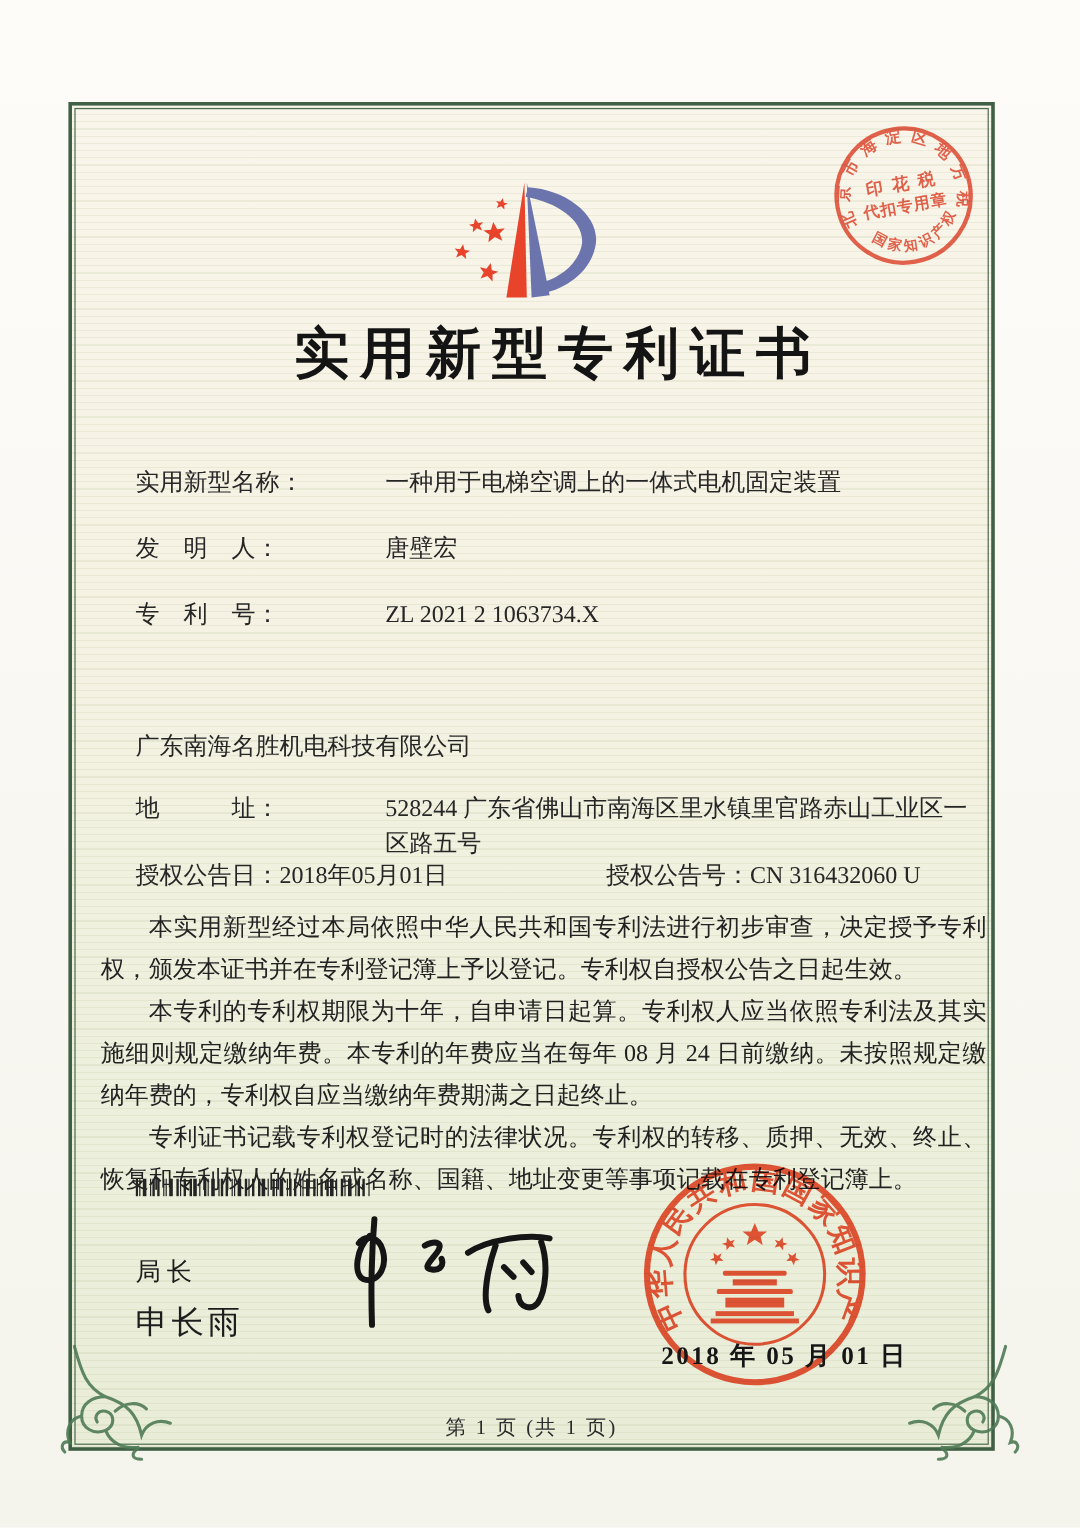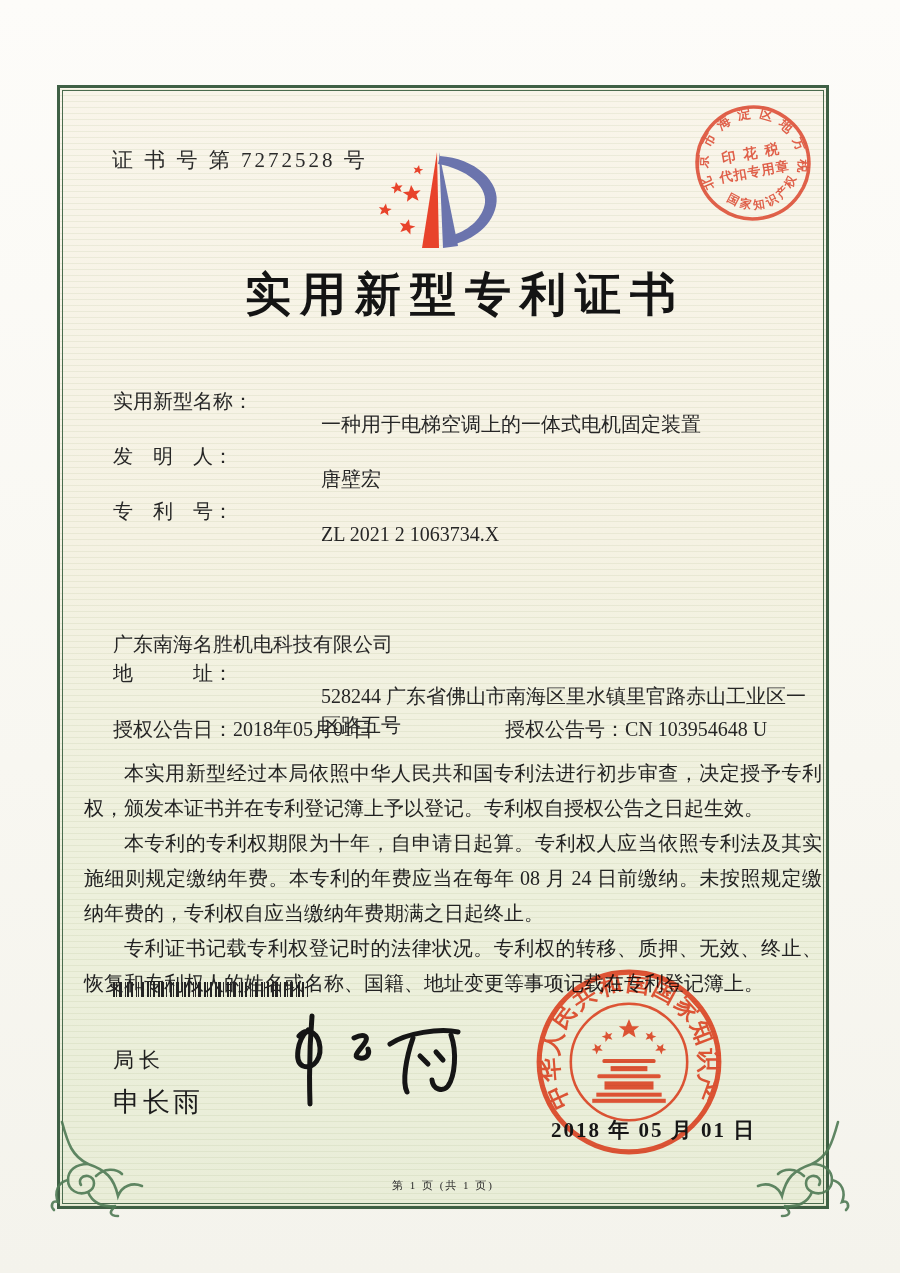--- a/index.html
+++ b/index.html
@@ -22,47 +22,46 @@
     position:absolute;inset:2px;border:1px solid #4a6b4e;
   }
   .abs{position:absolute;}
   .cert-no{left:112px;top:146px;font-size:21px;letter-spacing:3px;color:#2a2a2a;}
   .title{
     left:57px;top:264px;width:816px;text-align:center;
     font-size:46px;font-weight:bold;letter-spacing:9px;color:#141414;
   }
   .field-row{left:113px;width:700px;display:flex;font-size:20px;color:#262626;}
   .field-label{flex:none;width:208px;white-space:pre;}
-  .field-value{flex:1;max-width:492px;line-height:29px;margin-top:22px;}
+  .field-value{flex:1;max-width:492px;line-height:29px;}
   .grant-row{left:113px;top:716px;width:700px;font-size:20px;color:#262626;}
   .grant-no{position:absolute;left:392px;top:0;}
   .body-text{left:84px;top:756px;width:738px;font-size:20px;line-height:35px;color:#222;}
   .body-text p{margin:0;text-indent:2em;text-align:justify;}
   .barcode{left:113px;top:982px;width:231px;height:15px;display:flex;align-items:stretch;overflow:hidden;}
   .barcode span{flex:none;height:100%;background:#242424;}
   .signer-title{left:113px;top:1046px;font-size:21px;letter-spacing:5px;color:#1d1d1d;}
   .signer-name{left:113px;top:1084px;font-size:27px;letter-spacing:3px;color:#1d1d1d;}
   .sig{left:248px;top:1008px;}
   .seal{left:532px;top:965px;mix-blend-mode:multiply;}
   .seal-date{left:551px;top:1116px;font-size:21px;letter-spacing:2px;color:#161616;font-weight:bold;}
-  .footer{left:57px;top:1178px;width:772px;text-align:center;font-size:11px;letter-spacing:2px;color:#2b2b2b;}
+  .footer{left:57px;top:1178px;width:772px;text-align:center;font-size:17px;letter-spacing:2px;color:#2b2b2b;}
   .tax-stamp{left:690px;top:100px;transform:rotate(-10deg);mix-blend-mode:multiply;}
   .logo{left:372px;top:144px;}
   svg text{font-family:"Liberation Serif","DejaVu Serif",serif;}
 </style>
 </head>
 <body>
 
 <div class="page">
 
   <div class="frame">
     <div class="frame-inner"></div>
   </div>
 
-  <div class="abs cert-no">证 书 号 第 7272528 号</div>
 
   <svg class="abs logo" width="140" height="112" viewBox="0 0 140 112">
     <g fill="#e8432b">
       <path d="M0,-1 L0.294,-0.309 1,-0.309 0.476,0.118 0.647,0.809 0,0.382 -0.647,0.809 -0.476,0.118 -1,-0.309 -0.294,-0.309 Z" transform="translate(46,26) scale(5) rotate(12)"></path>
       <path d="M0,-1 L0.294,-0.309 1,-0.309 0.476,0.118 0.647,0.809 0,0.382 -0.647,0.809 -0.476,0.118 -1,-0.309 -0.294,-0.309 Z" transform="translate(25,44) scale(6) rotate(-10)"></path>
       <path d="M0,-1 L0.294,-0.309 1,-0.309 0.476,0.118 0.647,0.809 0,0.382 -0.647,0.809 -0.476,0.118 -1,-0.309 -0.294,-0.309 Z" transform="translate(13,66) scale(6.5) rotate(8)"></path>
       <path d="M0,-1 L0.294,-0.309 1,-0.309 0.476,0.118 0.647,0.809 0,0.382 -0.647,0.809 -0.476,0.118 -1,-0.309 -0.294,-0.309 Z" transform="translate(40,50) scale(9) rotate(-6)"></path>
       <path d="M0,-1 L0.294,-0.309 1,-0.309 0.476,0.118 0.647,0.809 0,0.382 -0.647,0.809 -0.476,0.118 -1,-0.309 -0.294,-0.309 Z" transform="translate(35,83) scale(8) rotate(14)"></path>
       <path d="M65,8 L50,104 L67,104 Z"></path>
     </g>
@@ -89,21 +88,21 @@
   <div class="abs field-row" style="top:608px">
     <span class="field-value">广东南海名胜机电科技有限公司</span>
   </div>
   <div class="abs field-row" style="top:660px">
     <span class="field-label">地　　　址：</span>
     <span class="field-value">528244 广东省佛山市南海区里水镇里官路赤山工业区一区路五号</span>
   </div>
 
   <div class="abs grant-row" style="position:absolute;">
     <span>授权公告日：</span><span>2018年05月01日</span>
-    <span class="grant-no"><span>授权公告号：</span><span>CN 103954648 U</span></span>
+    <span class="grant-no"><span>授权公告号：</span><span>CN 316432060 U</span></span>
   </div>
 
   <div class="abs body-text">
     <p>本实用新型经过本局依照中华人民共和国专利法进行初步审查，决定授予专利权，颁发本证书并在专利登记簿上予以登记。专利权自授权公告之日起生效。</p>
     <p>本专利的专利权期限为十年，自申请日起算。专利权人应当依照专利法及其实施细则规定缴纳年费。本专利的年费应当在每年 08 月 24 日前缴纳。未按照规定缴纳年费的，专利权自应当缴纳年费期满之日起终止。</p>
     <p>专利证书记载专利权登记时的法律状况。专利权的转移、质押、无效、终止、恢复和专利权人的姓名或名称、国籍、地址变更等事项记载在专利登记簿上。</p>
   </div>
 
   <div class="abs barcode">
       <span style="width:2px;margin-right:1px"></span>

